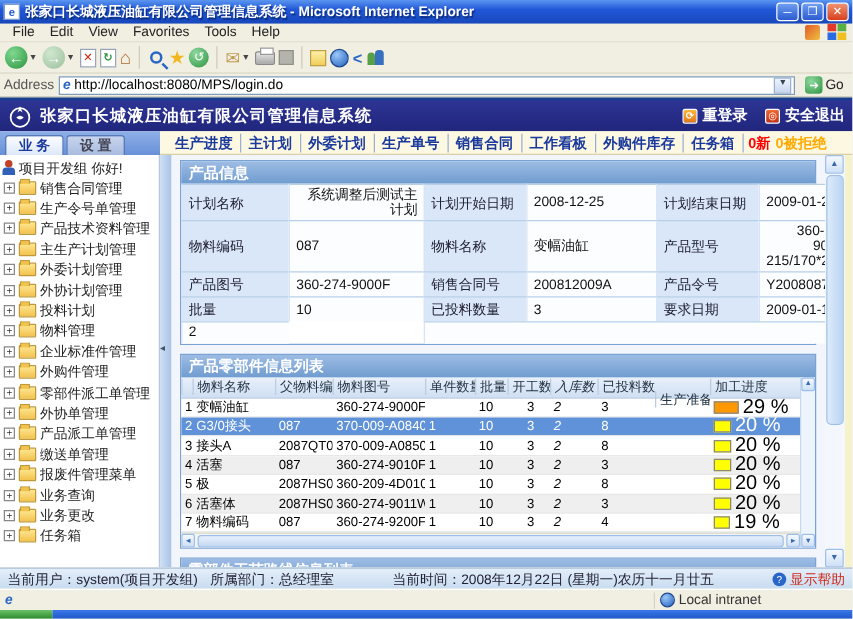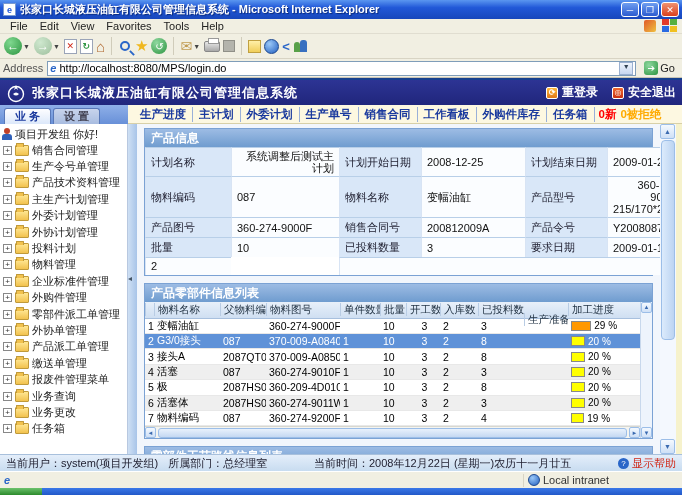--- a/index.html
+++ b/index.html
@@ -113,24 +113,24 @@
   .pi-span { grid-column:3 / 7; }
 
   
   .tbl-colhd { display:flex; background:linear-gradient(#e8f0fa,#cfdff2); border-bottom:1px solid #a8c0de; height:17px; align-items:center; }
   .tbl-colhd span { font-size:10.5px; color:#234; padding-left:3px; border-left:1px solid #b8cce4; overflow:hidden; white-space:nowrap; height:13px; }
   .trow { display:flex; height:15.4px; align-items:center; border-bottom:1px solid #e8e8e8; background:#fff; }
   .trow.alt { background:#efefef; }
   .trow.selected { background:#5f92d8; color:#fff; }
   .trow span { font-size:10.5px; padding-left:3px; overflow:hidden; white-space:nowrap; }
   .c0{width:9px;flex:none;} .c1{width:66px;flex:none;} .c2{width:46px;flex:none;} .c3{width:74px;flex:none;}
-  .c4{width:40px;flex:none;} .c5{width:26px;flex:none;} .c6{width:34px;flex:none;text-align:center;} .c7{width:38px;flex:none;}
+  .c4{width:40px;flex:none;} .c5{width:26px;flex:none;} .c6{width:34px;flex:none;text-align:center;} .c7{width:38px;flex:none;font-style:italic;}
   .c8{width:46px;flex:none;} .c9{width:44px;flex:none;margin-top:20px;} .c10{width:66px;flex:none; display:flex; align-items:center; gap:3px;}
   .pbar { height:10px; border:1px solid #888; background:#ff9800; flex:none; }
-  .ptxt { font-size:10px; }
+  .ptxt { font-size:16px; }
   .ivscroll { width:12px; flex:none; background:#eef4fc; border-left:1px solid #c8d8ec; display:flex; flex-direction:column; justify-content:space-between; align-items:center; }
   .sarrow { width:11px; height:11px; background:linear-gradient(#f4f9ff,#cfe0f6); border:1px solid #9cbee8; border-radius:2px; font-size:6px; color:#3a6ab0; display:flex; align-items:center; justify-content:center; }
   .hscroll { height:12px; display:flex; align-items:center; background:#f4f4f0; border-top:1px solid #d8d8d0; }
   .hthumb { height:10px; flex:1; margin:0 2px; background:linear-gradient(#e8f1fc,#c4d8f2); border:1px solid #9cbee8; border-radius:3px; }
 
   
   .vscroll { width:16px; background:#f4f8fe; display:flex; flex-direction:column; }
   .vthumb { flex:none; height:200px; margin:1px; background:linear-gradient(90deg,#dcebfc,#bcd4f2); border:1px solid #9cbee8; border-radius:4px; }
   .vscroll .sarrow { width:15px; height:15px; font-size:7px; }
   .vfill { flex:1; }

